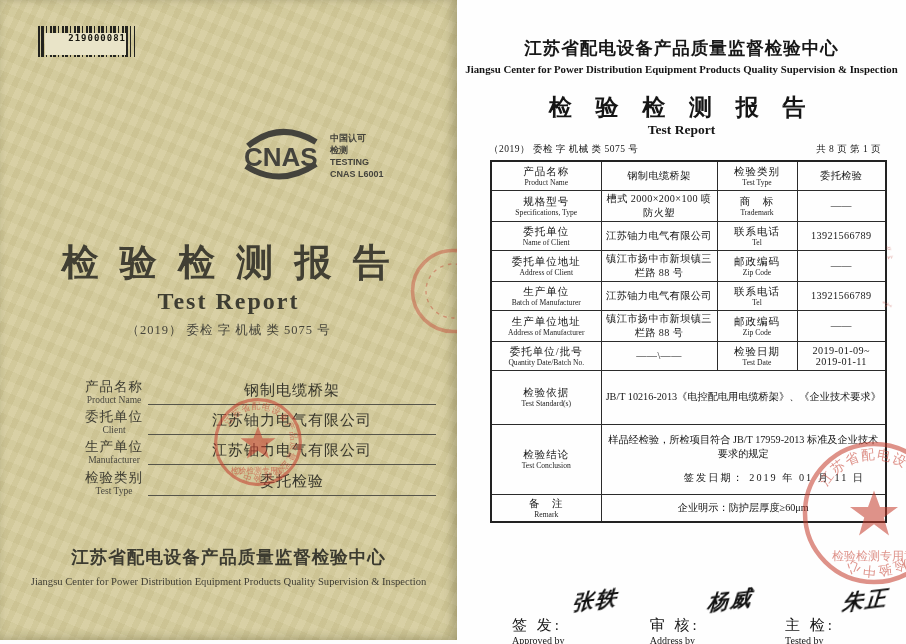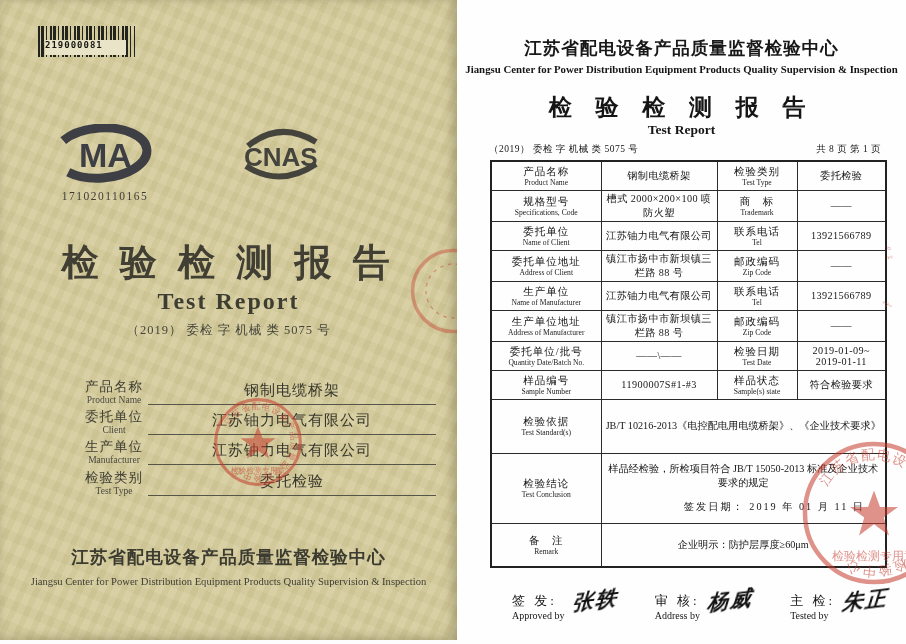--- a/index.html
+++ b/index.html
@@ -13,23 +13,23 @@
     background:
       repeating-linear-gradient(115deg, rgba(255,255,255,.05) 0 7px, rgba(120,108,60,.05) 7px 13px),
       repeating-linear-gradient(23deg, rgba(255,255,255,.04) 0 11px, rgba(110,100,58,.04) 11px 21px),
       #d5cc9c;
     box-shadow: inset -6px 0 10px rgba(90,84,48,.25), inset 0 -4px 8px rgba(90,84,48,.15);
     color:#3c3b31;
   }
   .barcode { position:absolute; left:38px; top:26px; width:97px; height:31px;
     background:repeating-linear-gradient(90deg,#23231f 0 2px,transparent 2px 3px,#23231f 3px 6px,transparent 6px 8px,#23231f 8px 9px,transparent 9px 12px);
     }
-  .barcode .num { position:absolute; left:7px; right:9px; bottom:2px; height:15px; background:#e9e4c8;
+  .barcode .num { position:absolute; left:7px; right:9px; bottom:2px; height:22px; background:#e9e4c8;
     font-family:"DejaVu Sans Mono",monospace; font-size:9px; font-weight:bold; color:#16160f;
-    text-align:left; line-height:11px; letter-spacing:1px; }
+    text-align:right; line-height:11px; letter-spacing:1px; }
 
   .cma { position:absolute; left:46px; top:124px; width:118px; text-align:center; }
   .cma svg { display:block; margin:0 auto; }
   .cma .lic { margin-top:4px; font-family:"Liberation Serif",serif; font-size:11.5px; letter-spacing:1.5px; color:#3d3c37; }
 
   .cnas { position:absolute; left:242px; top:126px; width:190px; display:flex; gap:10px; align-items:flex-start; }
   .cnas .txt { font-family:"Liberation Sans","DejaVu Sans",sans-serif; font-weight:bold; color:#44433c; font-size:9px; line-height:12px; padding-top:6px; }
 
   .cover-title { position:absolute; left:0; top:238px; width:457px; text-align:center;
     font-size:37px; font-weight:bold; letter-spacing:6px; color:#413f33; }
@@ -68,59 +68,58 @@
 
   table.rt { position:absolute; left:33px; top:160px; width:395px; border-collapse:collapse; table-layout:fixed; }
   table.rt td { border:1px solid #2b2b2b; text-align:center; vertical-align:middle; padding:1px 2px; overflow:hidden; }
   table.rt { border:2px solid #222; }
   td .cn { font-size:10.5px; line-height:13px; letter-spacing:1px; }
   td .en { font-size:7.6px; line-height:9px; color:#222; }
   td.val { font-size:10.2px; letter-spacing:.4px; white-space:pre-line; }
   td.wide { text-align:left; padding:3px 8px; font-size:10.2px; }
   tr.std-row td { height:54px; }
   tr.concl-row td { height:70px; }
-  tr.remark-row td { height:44px; }
+  tr.remark-row td { height:28px; }
   tr.nrow td { height:29px; }
   .issue-line { margin-top:10px; padding-right:18px; text-align:right; font-size:10.2px; letter-spacing:2px; }
 
   .sig-row { position:absolute; left:55px; top:592px; width:375px; display:flex; justify-content:space-between; }
   .sig { display:flex; align-items:flex-start; gap:6px; }
-  .sig .lab .cn { font-size:13px; letter-spacing:3px; }
+  .sig .lab .cn { font-size:15px; letter-spacing:3px;margin-top:24px; }
   .sig .lab .en { font-size:10px; }
   .sig .name { font-size:21px; font-weight:bold; font-style:italic; color:#111;
     transform:rotate(-7deg) skewX(-12deg); transform-origin:left bottom; letter-spacing:2px; margin-top:-2px;
     filter:blur(.3px); }
 
   .red-mark { position:absolute; color:#c4574d; opacity:.5; font-size:9px; transform:rotate(80deg); filter:blur(.4px); }
 </style>
 </head>
 <body>
 
 <div id="stage">
 
   <div id="cover">
 
     <div class="barcode">
       <div class="num">219000081</div>
     </div>
 
-    <div class="cma">
-      <svg width="112" height="62" viewBox="0 0 112 62">
-        <ellipse cx="52" cy="29" rx="46" ry="25" fill="none" stroke="#3e3f45" stroke-width="9" transform="rotate(-4 52 29)" stroke-dasharray="200 40" stroke-dashoffset="-132"></ellipse>
-        <text x="30" y="43" font-family="Liberation Sans, sans-serif" font-weight="bold" font-size="34" fill="#3e3f45">MA</text>
-      </svg>
-      <div class="lic">171020110165</div>
-    </div>
 
     <div class="cnas">
       <svg width="78" height="56" viewBox="0 0 78 56">
         <path d="M6,20 Q38,-6 74,16" fill="none" stroke="#44433c" stroke-width="6"></path>
         <path d="M4,40 Q38,62 74,38" fill="none" stroke="#44433c" stroke-width="6"></path>
         <text x="2" y="40" font-family="Liberation Sans, sans-serif" font-weight="bold" font-size="26" fill="#44433c">CNAS</text>
       </svg>
+      <div class="txt">
+        <div>中国认可</div>
+        <div>检测</div>
+        <div>TESTING</div>
+        <div>CNAS L6001</div>
+      </div>
     </div>
 
     <div class="cover-title">检 验 检 测 报 告</div>
     <div class="cover-title-en">Test   Report</div>
     <div class="cover-repno">（2019） 委检 字 机械 类 5075 号</div>
 
     <div class="cfield" style="top:378px;">
       <div class="lab">
           <div class="cn">产品名称</div>
         <div class="en">Product Name</div>
@@ -198,21 +197,21 @@
           <td class="val">钢制电缆桥架</td>
           <td>
               <div class="cn">检验类别</div>
               <div class="en">Test Type</div>
             </td>
           <td class="val">委托检验</td>
         </tr>
         <tr class="nrow">
           <td>
               <div class="cn">规格型号</div>
-              <div class="en">Specifications, Code</div>
+              <div class="en">Specifications, Type</div>
             </td>
           <td class="val">槽式 2000×200×100 喷防火塑</td>
           <td>
               <div class="cn">商　标</div>
               <div class="en">Trademark</div>
             </td>
           <td class="val">——</td>
         </tr>
         <tr class="nrow">
           <td>
@@ -234,21 +233,21 @@
           <td class="val">镇江市扬中市新坝镇三栏路 88 号</td>
           <td>
               <div class="cn">邮政编码</div>
               <div class="en">Zip Code</div>
             </td>
           <td class="val">——</td>
         </tr>
         <tr class="nrow">
           <td>
               <div class="cn">生产单位</div>
-              <div class="en">Name of Manufacturer</div>
+              <div class="en">Batch of Manufacturer</div>
             </td>
           <td class="val">江苏铀力电气有限公司</td>
           <td>
               <div class="cn">联系电话</div>
               <div class="en">Tel</div>
             </td>
           <td class="val">13921566789</td>
         </tr>
         <tr class="nrow">
           <td>
@@ -268,46 +267,34 @@
               <div class="en">Quantity Date/Batch No.</div>
             </td>
           <td class="val">——\——</td>
           <td>
               <div class="cn">检验日期</div>
               <div class="en">Test Date</div>
             </td>
           <td class="val">2019-01-09~
 2019-01-11</td>
         </tr>
-        <tr class="nrow">
-          <td>
-              <div class="cn">样品编号</div>
-              <div class="en">Sample Number</div>
-            </td>
-          <td class="val">11900007S#1-#3</td>
-          <td>
-              <div class="cn">样品状态</div>
-              <div class="en">Sample(s) state</div>
-            </td>
-          <td class="val">符合检验要求</td>
-        </tr>
         <tr class="std-row">
           <td>
               <div class="cn">检验依据</div>
               <div class="en">Test Standard(s)</div>
             </td>
           <td class="wide" colspan="3">JB/T 10216-2013《电控配电用电缆桥架》、《企业技术要求》</td>
         </tr>
         <tr class="concl-row">
           <td>
               <div class="cn">检验结论</div>
               <div class="en">Test Conclusion</div>
             </td>
           <td class="wide" colspan="3">
-            <div>样品经检验，所检项目符合 JB/T 15050-2013 标准及企业技术要求的规定</div>
+            <div>样品经检验，所检项目符合 JB/T 17959-2013 标准及企业技术要求的规定</div>
             <div class="issue-line">
               <span>签发日期：</span>
               <span>2019 年 01 月 11 日</span>
             </div>
           </td>
         </tr>
         <tr class="remark-row">
           <td>
               <div class="cn">备　注</div>
               <div class="en">Remark</div>

